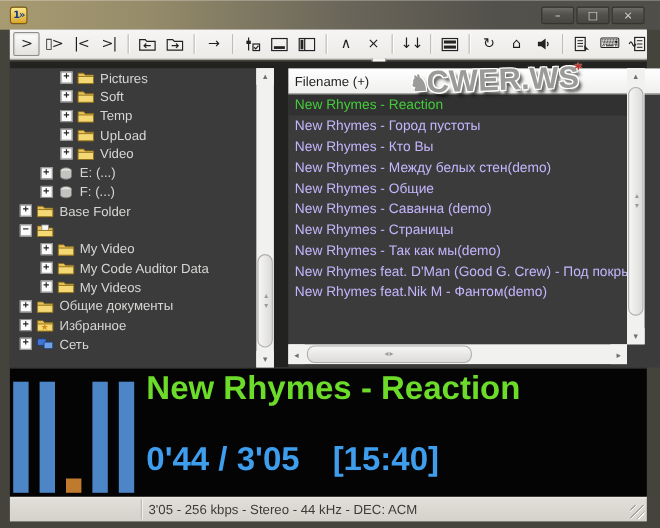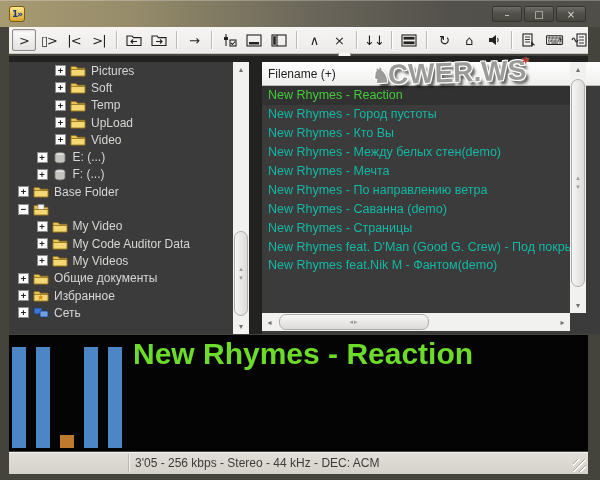--- a/index.html
+++ b/index.html
@@ -92,21 +92,21 @@
   
   .list{position:absolute;left:253px;top:6px;width:342px;height:272px;background:#3b3b3b;overflow:hidden;}
   .list-header{
     height:24px;background:linear-gradient(180deg,#ffffff,#efefee);
     border-bottom:1px solid #bdbcb9;box-sizing:border-box;
     font-size:12px;color:#1f1f1f;display:flex;align-items:center;padding-left:6px;
   }
   .list-rows{position:absolute;left:0;top:24px;width:308px;height:227px;}
   .list-row{
     height:18.9px;display:flex;align-items:center;padding-left:6px;
-    font-size:12.5px;color:#14b8a6;white-space:nowrap;overflow:hidden;
+    font-size:12.5px;color:#c4b5fd;white-space:nowrap;overflow:hidden;
   }
   .list-row.selected{color:#44cb3b;background:#313131;}
   
   .watermark{
     position:absolute;left:372px;top:57px;z-index:5;transform:rotate(-2deg);
     font:bold 28px "Liberation Sans",sans-serif;color:#9b9b99;letter-spacing:0px;
     text-shadow:-1px -1px 0 #fff,1px -1px 0 #fff,-1px 1px 0 #fff,1px 1px 0 #fff,3px 4px 3px rgba(0,0,0,.65);
     white-space:nowrap;
   }
   .watermark .figure{font-size:20px;vertical-align:2px;margin-right:-2px;}
@@ -398,24 +398,24 @@
 
   <div class="list">
     <div class="list-header">
       <span>Filename (+)</span>
     </div>
     <div class="list-rows" id="list-rows">
         <div class="list-row selected">New Rhymes - Reaction</div>
         <div class="list-row">New Rhymes - Город пустоты</div>
         <div class="list-row">New Rhymes - Кто Вы</div>
         <div class="list-row">New Rhymes - Между белых стен(demo)</div>
-        <div class="list-row">New Rhymes - Мечта</div>
-        <div class="list-row">New Rhymes - По направлению ветра</div>
+        <div class="list-row">New Rhymes - Общие</div>
         <div class="list-row">New Rhymes - Саванна (demo)</div>
         <div class="list-row">New Rhymes - Страницы</div>
+        <div class="list-row">New Rhymes - Так как мы(demo)</div>
         <div class="list-row">New Rhymes feat. D'Man (Good G. Crew) - Под покрывалом</div>
         <div class="list-row">New Rhymes feat.Nik M - Фантом(demo)</div>
       </div>
 
     <div class="scroll h" style="left:0;top:251px;width:308px;">
       <div class="sb-btn left">
           <span>◂</span>
         </div>
       <div class="sb-thumb horiz" style="top:1px;height:16px;left:17px;width:150px;">
           <span class="hgrip">◂▸</span>
@@ -443,19 +443,22 @@
 
 <div class="viz">
   <div class="bars" id="viz-bars">
       <div class="bar" style="height: 101px; background: rgb(77, 134, 199);"></div>
       <div class="bar" style="height: 101px; background: rgb(77, 134, 199);"></div>
       <div class="bar" style="height: 13px; background: rgb(191, 122, 46);"></div>
       <div class="bar" style="height: 101px; background: rgb(77, 134, 199);"></div>
       <div class="bar" style="height: 101px; background: rgb(77, 134, 199);"></div>
     </div>
   <div class="np-title">New Rhymes - Reaction</div>
+  <div class="np-time">
+    <span>0'44 / 3'05</span><span class="clock">[15:40]</span>
+  </div>
 </div>
 
 <div class="statusbar">
   <span class="s-divider"></span>
   <span class="s-right">3'05 - 256 kbps - Stereo - 44 kHz - DEC: ACM</span>
   <span class="resize-grip"></span>
 </div>
 
 </body></html>

